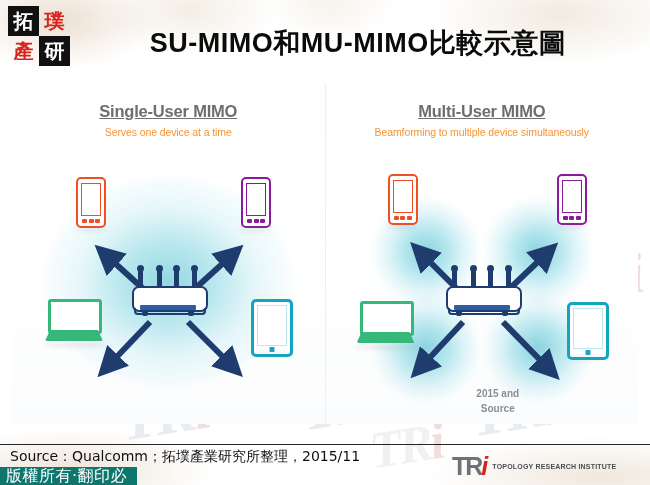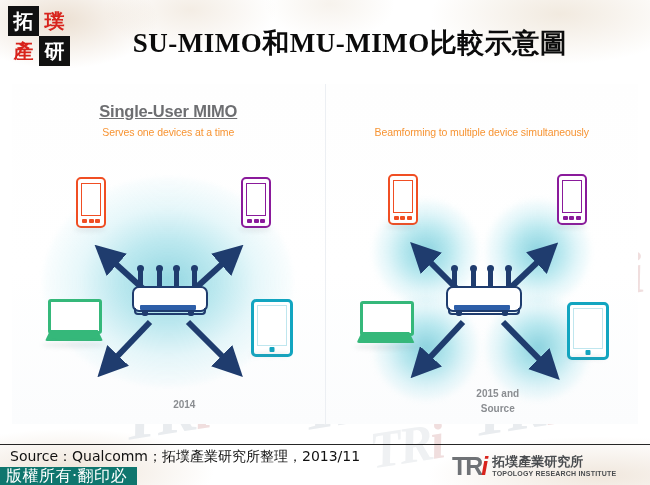--- a/index.html
+++ b/index.html
@@ -48,22 +48,22 @@
         font-family:"DejaVu Sans","Liberation Sans",sans-serif;}
   .logo div{display:flex;align-items:center;justify-content:center;
             font-size:20px;font-weight:bold;line-height:1;}
   .lg-a{background:#111;color:#fff;}
   .lg-b{background:transparent;color:#d8231c;}
   .lg-c{background:transparent;color:#d8231c;}
   .lg-d{background:#111;color:#fff;}
 
   
   .title{
-    position:absolute;left:80px;top:22px;width:540px;height:42px;
-    font-family:Liberation Serif, serif;
+    position:absolute;left:88px;top:22px;width:540px;height:42px;
+    font-family:Liberation Sans, sans-serif;
     font-size:27px;font-weight:bold;color:#0b0b0b;
     text-align:center;line-height:42px;white-space:nowrap;
     letter-spacing:.5px;
   }
 
   
   .figure{
     position:absolute;left:12px;top:84px;width:626px;height:340px;
     background:linear-gradient(180deg,#fefefe 0%,#ffffff 55%,#fbfcfd 100%);
     display:flex;
@@ -198,21 +198,21 @@
     <div class="lg-c">產</div>
     <div class="lg-d">研</div>
   </div>
 
   <div class="title">SU-MIMO和MU-MIMO比較示意圖</div>
 
   <div class="figure">
 
     <div class="panel left">
       <div class="panel-title">Single-User MIMO</div>
-      <div class="panel-sub">Serves one devices at a time</div>
+      <div class="panel-sub">Serves one device at a time</div>
 
       <div class="glow-radial"></div>
 
       <svg width="313" height="340" style="position:absolute;left:0;top:0;">
         <defs>
           <marker id="ahL" markerWidth="5" markerHeight="5" refX="2.2" refY="2.5" orient="auto">
             <path d="M0,0 L5,2.5 L0,5 z" fill="#1f3c6e"></path>
           </marker>
         </defs>
         <g stroke="#1f3c6e" stroke-width="6" stroke-linecap="butt" marker-end="url(#ahL)">
@@ -264,24 +264,24 @@
           <div class="basewrap"></div>
       </div>
       <div class="shadow" style="left:30px;top:258px;width:64px;height:6px;"></div>
 
       <div class="dev tablet" style="left:239px;top:215px;position:absolute;">
         <div class="scr"></div>
           <div class="home"></div>
       </div>
       <div class="shadow" style="left:238px;top:268px;width:40px;height:5px;"></div>
 
-      <div class="panel-year">2014</div>
     </div>
 
     <div class="panel right">
+      <div class="panel-title">Multi-User MIMO</div>
       <div class="panel-sub">Beamforming to multiple device simultaneously</div>
 
       <div class="lobe lobe-tl"></div>
       <div class="lobe lobe-tr"></div>
       <div class="lobe lobe-bl"></div>
       <div class="lobe lobe-br"></div>
 
       <svg width="313" height="340" style="position:absolute;left:0;top:0;">
         <defs>
           <marker id="ahR" markerWidth="5" markerHeight="5" refX="2.2" refY="2.5" orient="auto">
@@ -346,24 +346,23 @@
 
       <div class="panel-year">
         <span>2015 and</span><br>
         <span>Source</span>
       </div>
     </div>
 
   </div>
 
   <div class="baseline"></div>
-  <div class="source">Source：Qualcomm；拓墣產業研究所整理，2013/11</div>
+  <div class="source">Source：Qualcomm；拓墣產業研究所整理，2015/11</div>
   <div class="copybar">版權所有‧翻印必究</div>
 
   <div class="tri-logo">
     <div class="tri-mark"><span>TR</span><span class="i">i</span></div>
     <div class="tri-text">
-      <div class="tri-cn">拓墣產業研究所</div>
       <div class="tri-en">TOPOLOGY RESEARCH INSTITUTE</div>
     </div>
   </div>
 
 </div>
 
 </body></html>

